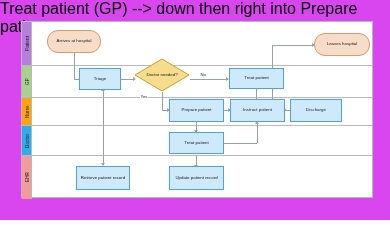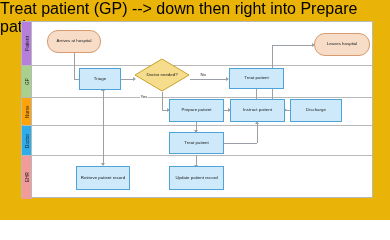--- a/index.html
+++ b/index.html
@@ -1,18 +1,18 @@
 <!DOCTYPE html>
 <html><head>
 <meta charset="utf-8">
 <style>
   html,body{margin:0;padding:0;background:#ffffff;}
   body{width:390px;height:220px;overflow:hidden;
        font-family:"Liberation Sans", sans-serif;}
-  #canvas{position:relative;width:390px;height:220px;background:#eab308;}
+  #canvas{position:relative;width:390px;height:220px;background:#d946ef;}
 
   
   .pool{position:absolute;left:21px;top:21px;width:352px;height:177px;
         border:1px solid #b9b9b9;box-sizing:border-box;background:#fff;}
   .lane{position:absolute;left:0;width:100%;box-sizing:border-box;
         border-bottom:1px solid #b9b9b9;}
   .lane:last-child{border-bottom:none;}
   .lane-head{position:absolute;left:0;top:0;width:10px;height:100%;
              box-sizing:border-box;border-right:1px solid #b9b9b9;}
   .lane-label{position:absolute;left:0;top:0;width:10px;height:100%;

